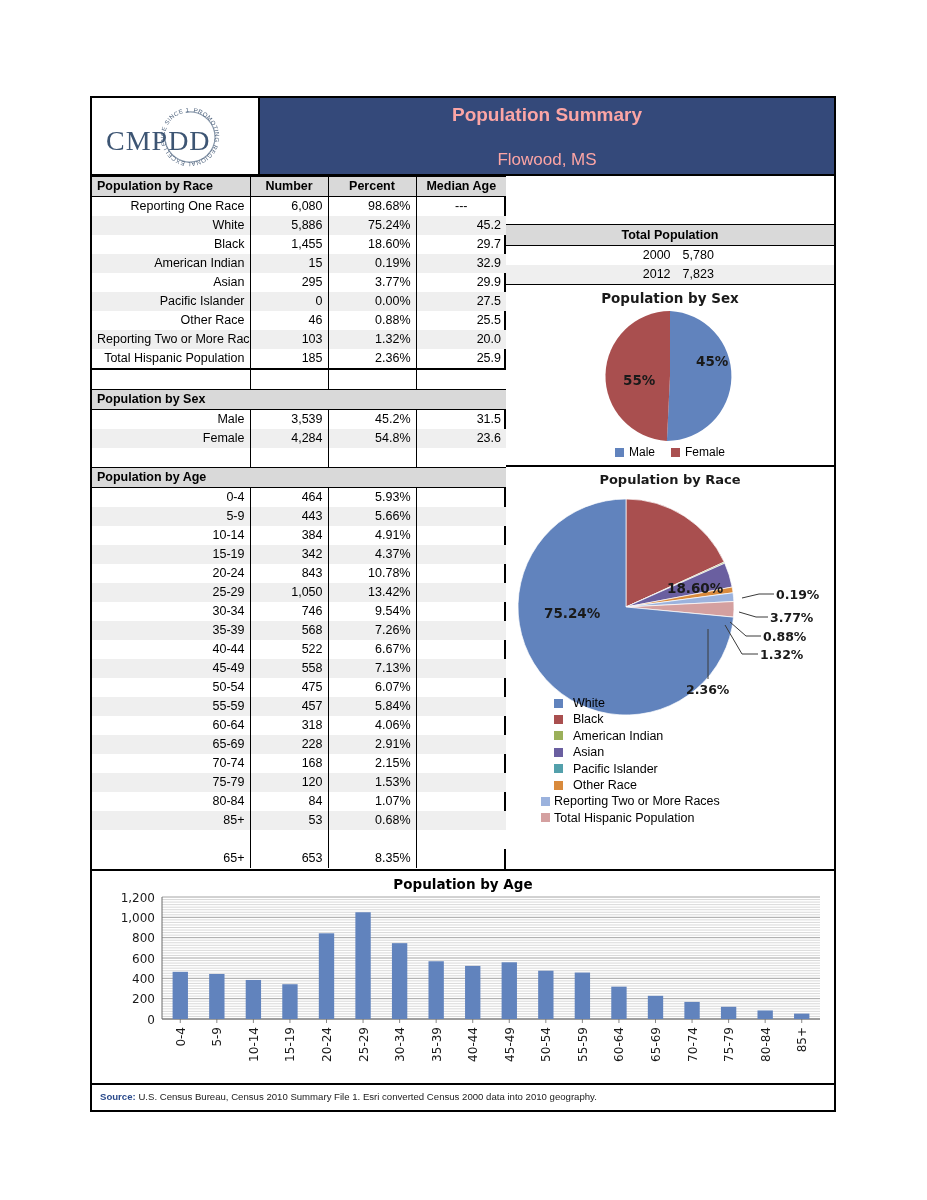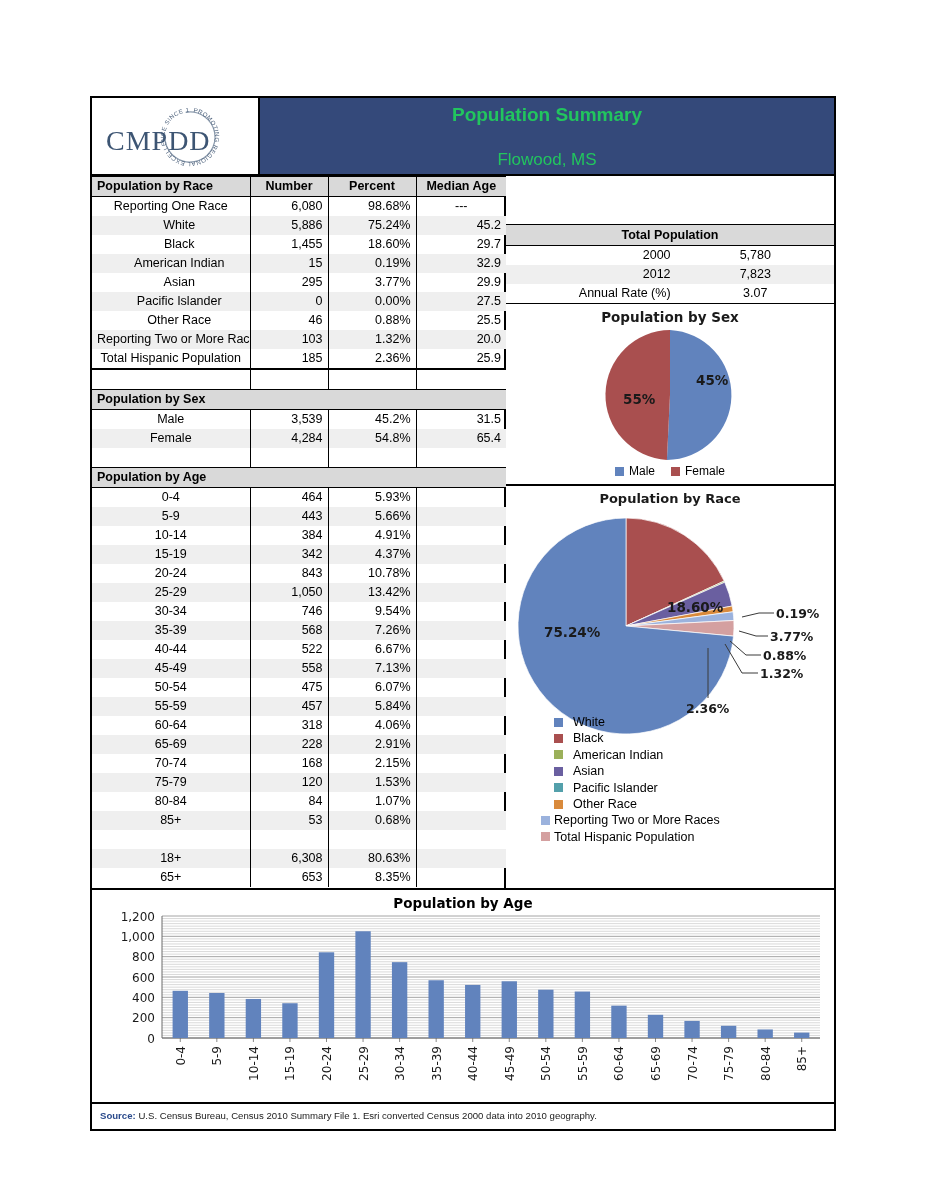--- a/index.html
+++ b/index.html
@@ -27,21 +27,21 @@
   }
   .logo-wrap{position:relative;width:150px;height:66px;}
   .logo-text{
     position:absolute;left:6px;top:22px;
     font-family:"Liberation Serif", serif;
     font-size:28px;letter-spacing:1px;color:#3d5573;font-weight:400;
   }
   .logo-ring{position:absolute;left:58px;top:2px;width:64px;height:64px;}
   .logo-ring text{font-size:6.1px;fill:#4a5f7a;font-family:"Liberation Sans",sans-serif;letter-spacing:.4px;}
   .title-cell{
-    flex:1;background:#34497a;color:#22c55e;text-align:center;
+    flex:1;background:#34497a;color:#fca5a5;text-align:center;
     display:flex;flex-direction:column;align-items:center;justify-content:center;
     padding-top:2px;
     gap:22px;
   }
   .title-main{font-size:19px;font-weight:bold;line-height:1.25;}
   .title-sub{font-size:17px;font-weight:normal;line-height:1.3;margin-top:1px;}
 
   
   .body-split{display:flex;align-items:stretch;}
   .col-left{width:414px;min-width:414px;border-right:2px solid #000;box-sizing:border-box;}
@@ -53,21 +53,21 @@
     padding:1px 5px;height:17px;line-height:15px;
     border-right:1px solid #000;vertical-align:middle;
     overflow:hidden;white-space:nowrap;
   }
   table.tbl td:last-child,table.tbl th:last-child{border-right:none;}
   .sec-head th{
     background:#d9d9d9;font-weight:bold;text-align:center;font-size:12.5px;
     border-bottom:1px solid #000;border-top:1px solid #000;height:18px;
   }
   .sec-head th.lbl{text-align:left;}
-  .lbl{text-align:center;}
+  .lbl{text-align:right;}
   .num{text-align:right;}
   .ctr{text-align:center;}
   .alt{background:#efefef;}
   .indent{padding-left:22px !important;}
   .row-gap td{height:9px;border-right:1px solid #000;background:#fff;}
   .sec-band td{
     background:#d9d9d9;font-weight:bold;text-align:left;
     border-top:1px solid #000;border-bottom:1px solid #000;height:18px;
   }
   .thin-sep td{height:7px;background:#fff;}
@@ -80,21 +80,21 @@
   col.c-med{width:90px;}
 
   
   table.totals{border-collapse:collapse;width:100%;table-layout:fixed;font-size:12.5px;}
   table.totals td,table.totals th{padding:1px 6px;height:17px;line-height:15px;}
   table.totals th{
     background:#d9d9d9;font-weight:bold;text-align:center;font-size:12.5px;
     border-bottom:1px solid #000;border-top:1px solid #000;height:18px;
   }
   .tot-lbl{text-align:right;}
-  .tot-val{text-align:center;}
+  .tot-val{text-align:left;}
 
   
   .panel{border-top:1px solid #000;}
   .pie-title{
     text-align:center;font-weight:bold;font-size:13.5px;color:#1a1a1a;
     padding:5px 0 1px 0;font-family:"DejaVu Sans", sans-serif;
   }
   .pie-title.small{font-size:13px;}
   .sex-panel{height:180px;position:relative;}
   .sex-pie{position:absolute;left:84px;top:24px;}
@@ -255,21 +255,21 @@
               <tr>
                 <td class="lbl">Male</td>
                 <td class="num">3,539</td>
                 <td class="num">45.2%</td>
                 <td class="num">31.5</td>
               </tr>
               <tr class="alt">
                 <td class="lbl">Female</td>
                 <td class="num">4,284</td>
                 <td class="num">54.8%</td>
-                <td class="num">65.4</td>
+                <td class="num">23.6</td>
               </tr>
             </tbody>
         </table>
 
         <table class="tbl">
           <colgroup>
               <col class="c-name">
               <col class="c-num">
               <col class="c-pct">
               <col class="c-med">
@@ -392,26 +392,20 @@
                 <td class="lbl">85+</td>
                 <td class="num">53</td>
                 <td class="num">0.68%</td>
                 <td class="num"></td>
               </tr>
               <tr class="row-gap">
                 <td></td>
                 <td></td>
                 <td></td>
                 <td></td>
-              </tr>
-              <tr class="alt">
-                <td class="lbl">18+</td>
-                <td class="num">6,308</td>
-                <td class="num">80.63%</td>
-                <td class="num"></td>
               </tr>
               <tr>
                 <td class="lbl">65+</td>
                 <td class="num">653</td>
                 <td class="num">8.35%</td>
                 <td class="num"></td>
               </tr>
             </tbody>
         </table>
 
@@ -430,24 +424,20 @@
             </tr>
           </thead>
           <tbody>
               <tr>
                 <td class="tot-lbl">2000</td>
                 <td class="tot-val">5,780</td>
               </tr>
               <tr class="alt">
                 <td class="tot-lbl">2012</td>
                 <td class="tot-val">7,823</td>
-              </tr>
-              <tr>
-                <td class="tot-lbl">Annual Rate (%)</td>
-                <td class="tot-val">3.07</td>
               </tr>
             </tbody>
         </table>
 
         <div class="panel sex-panel">
           <div class="pie-title">Population by Sex</div>
           <svg class="sex-pie" width="160" height="134" viewBox="0 0 160 134">
             <g>
               <path d="M80 67 L80 2 A65 65 0 0 1 76.9 131.9 Z" fill="#6183bd"></path>
               <path d="M80 67 L76.9 131.9 A65 65 0 0 1 80 2 Z" fill="#a94f4f"></path>

